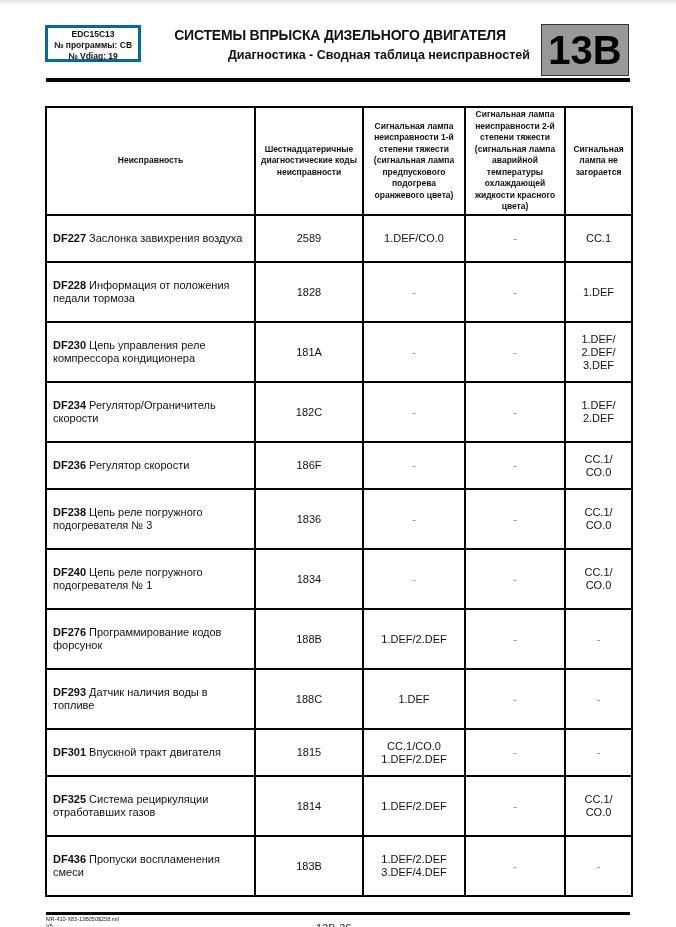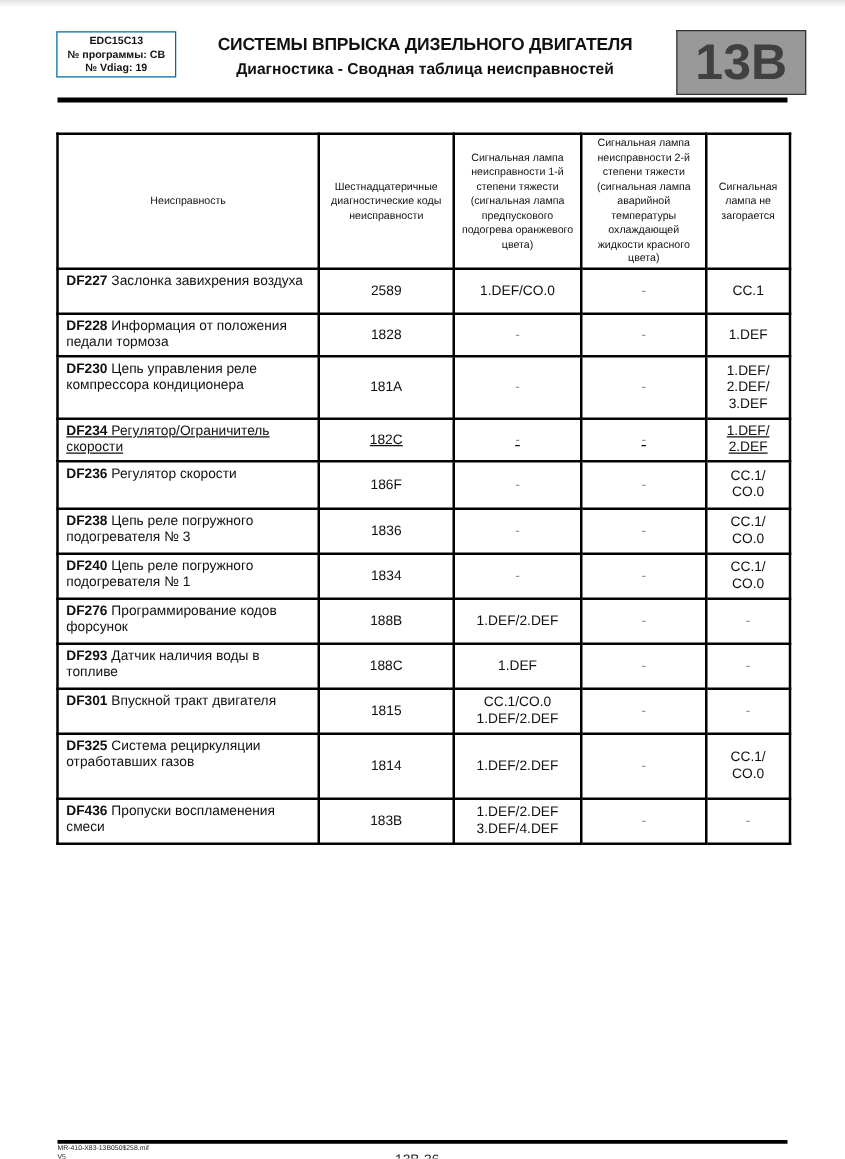--- a/index.html
+++ b/index.html
@@ -1,26 +1,26 @@
 <!DOCTYPE html>
 <html><head>
 <meta charset="utf-8">
 <style>
   html, body { margin:0; padding:0; background:#fff; }
   body { width:676px; height:927px; position:relative; overflow:hidden; font-family:"Liberation Sans", sans-serif; color:#111; }
   .topshade { position:absolute; left:0; top:0; width:676px; height:6px; background:linear-gradient(#e4e4e4,#fff); }
-  .idbox { position:absolute; left:45px; top:25px; width:96px; height:37px; border:1px solid #0369a1; font-size:8.5px; font-weight:bold; text-align:center; line-height:11px; padding-top:1px; box-sizing:border-box; }
+  .idbox { position:absolute; left:45px; top:25px; width:96px; height:37px; border:3px solid #0369a1; font-size:8.5px; font-weight:bold; text-align:center; line-height:11px; padding-top:1px; box-sizing:border-box; }
   .title { position:absolute; left:150px; top:27px; width:380px; text-align:center; font-size:14px; font-weight:bold; letter-spacing:-0.2px; }
-  .subtitle { position:absolute; left:150px; top:48px; width:380px; text-align:center; font-size:12.5px; font-weight:bold; }
-  .secbox { position:absolute; left:541px; top:24px; width:104px; height:52px; background:#999; border:1px solid #333; box-sizing:border-box; font-size:40px; font-weight:bold; text-align:center; line-height:50px; color:#404040; }
+  .subtitle { position:absolute; left:150px; top:48px; width:380px; text-align:right; font-size:12.5px; font-weight:bold; }
+  .secbox { position:absolute; left:541px; top:24px; width:88px; height:52px; background:#999; border:1px solid #333; box-sizing:border-box; font-size:40px; font-weight:bold; text-align:center; line-height:50px; color:#000000; }
   .rule-top { position:absolute; left:46px; top:78px; width:584px; height:4px; background:#000; }
   table { position:absolute; left:45px; top:106px; width:586px; border-collapse:collapse; table-layout:fixed; }
   td, th { border:2px solid #000; font-size:11px; text-align:center; vertical-align:middle; padding:2px 3px; line-height:13px; }
-  th { font-weight:normal; font-size:8.5px; line-height:11.5px; height:106px; padding:0 4px; }
-  td.fault { text-align:left; vertical-align:top; padding:3px 6px; }
+  th { font-weight:bold; font-size:8.5px; line-height:11.5px; height:106px; padding:0 4px; }
+  td.fault { text-align:left; vertical-align:top; padding:16px 6px; }
   td.fault b { font-weight:bold; }
   .dash { color:#888; }
   .rule-bot { position:absolute; left:46px; top:912px; width:584px; height:3px; background:#000; }
   .footer-ref { position:absolute; left:46px; top:916px; font-size:5.5px; color:#222; }
   .footer-vb { position:absolute; left:46px; top:923px; font-size:5.5px; color:#222; }
   .pagenum { position:absolute; left:316px; top:922px; font-size:11px; color:#222; height:5px; overflow:hidden; line-height:12px; }
 </style>
 </head>
 <body>
 
@@ -69,21 +69,21 @@
         <td class="dash">-</td>
         <td>1.DEF</td>
       </tr>
       <tr style="height: 50px;">
         <td class="fault"><b>DF230</b><span> Цепь управления реле компрессора кондиционера</span></td>
         <td>181A</td>
         <td class="dash">-</td>
         <td class="dash">-</td>
         <td>1.DEF/<br>2.DEF/<br>3.DEF</td>
       </tr>
-      <tr style="height: 32px; text-decoration: underline;">
+      <tr style="height: 32px;">
         <td class="fault"><b>DF234</b><span> Регулятор/Ограничитель скорости</span></td>
         <td>182C</td>
         <td class="dash">-</td>
         <td class="dash">-</td>
         <td>1.DEF/<br>2.DEF</td>
       </tr>
       <tr style="height: 38px;">
         <td class="fault"><b>DF236</b><span> Регулятор скорости</span></td>
         <td>186F</td>
         <td class="dash">-</td>

